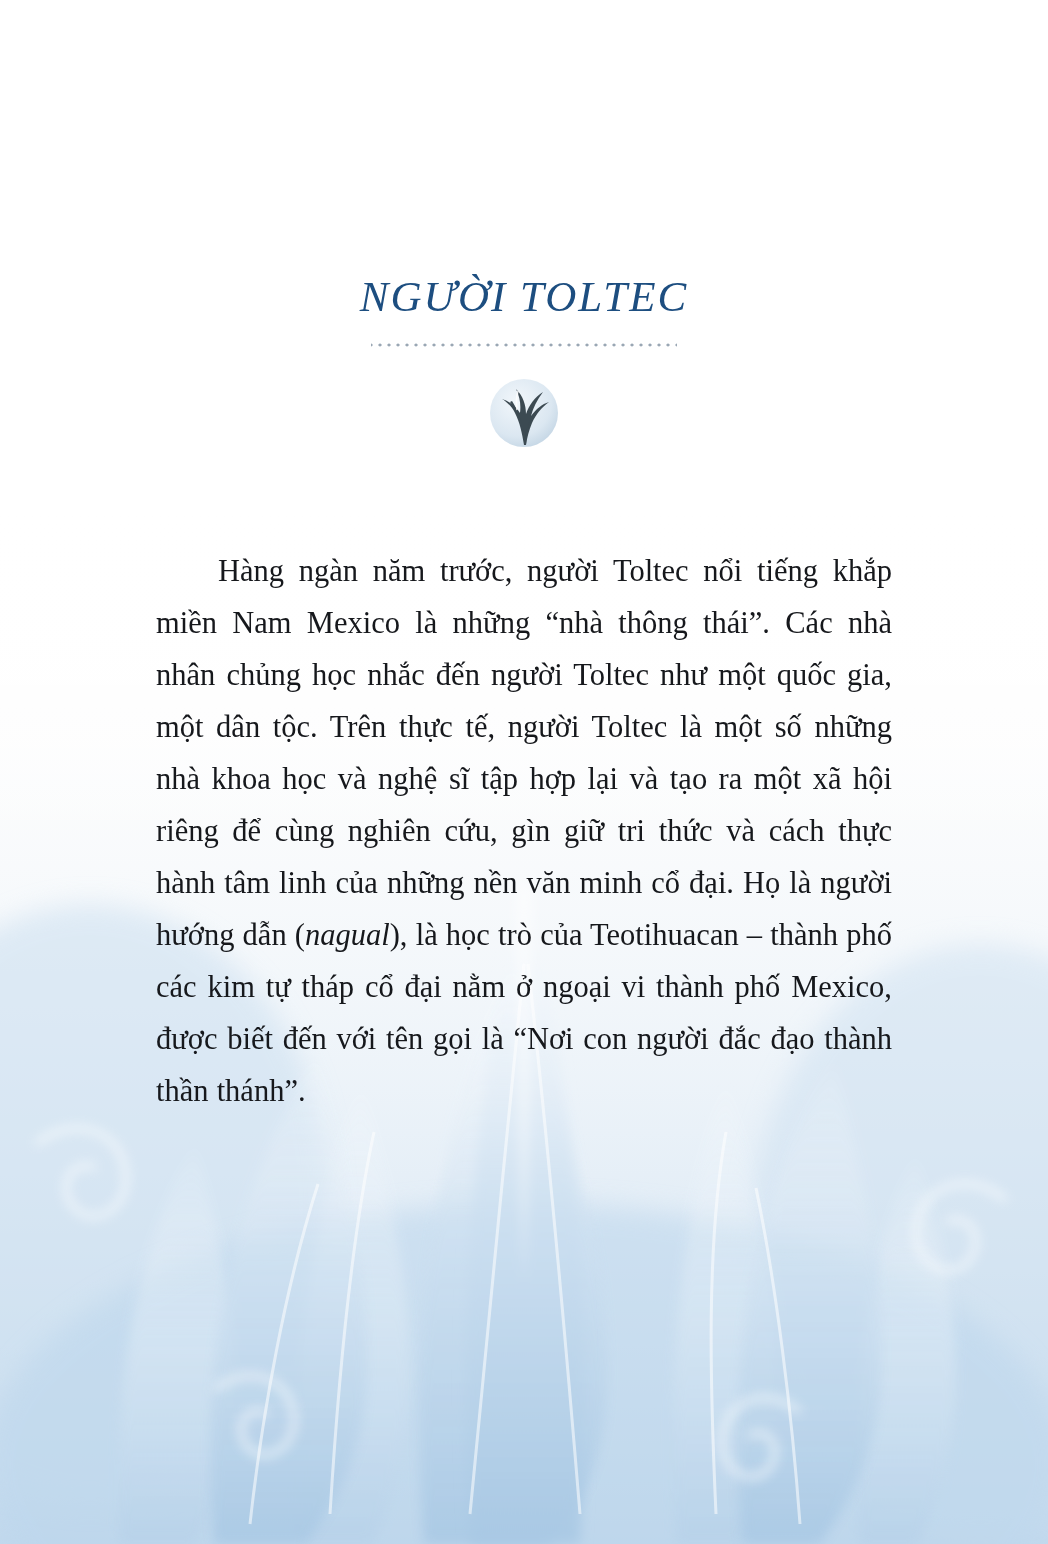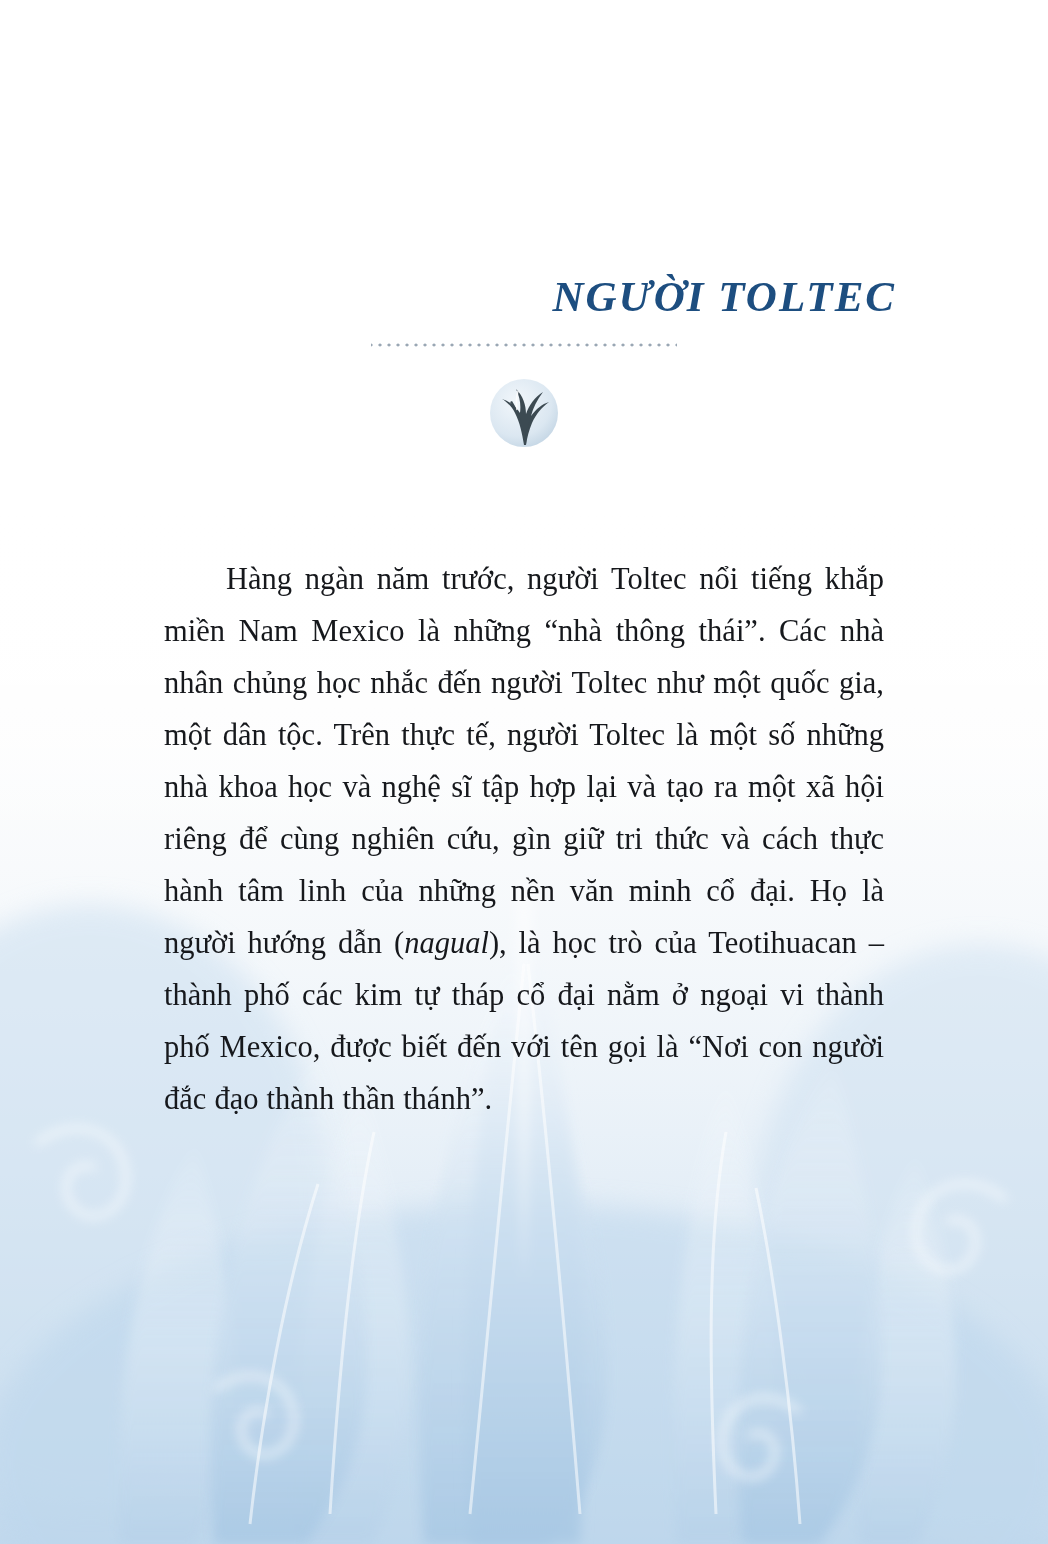--- a/index.html
+++ b/index.html
@@ -57,24 +57,24 @@
   
   .content {
     position: relative;
     z-index: 5;
     padding: 0 152px;
   }
 
   .chapter-title {
     margin: 0;
     padding-top: 272px;
-    text-align: right;
+    text-align: center;
     font-family: "Liberation Serif", serif;
     font-style: italic;
-    font-weight: 700;
+    font-weight: 400;
     font-size: 43px;
     letter-spacing: 2px;
     color: #1d4e80;
   }
 
   .dot-rule {
     margin: 20px auto 0;
     width: 306px;
     height: 8px;
     background-image: radial-gradient(circle, #9aa7b4 1.4px, rgba(255,255,255,0) 1.7px);
@@ -85,21 +85,21 @@
 
   .ornament {
     margin: 22px auto 0;
     width: 84px;
     height: 84px;
     position: relative;
   }
   .ornament svg { display: block; }
 
   .body-text {
-    margin: 12px;
+    margin: 4px;
     padding-top: 86px;
     font-size: 30.5px;
     line-height: 52px;
     color: #16181c;
     text-align: justify;
     text-indent: 62px;
     hyphens: none;
     word-spacing: 0.5px;
   }
   .body-text .it {

